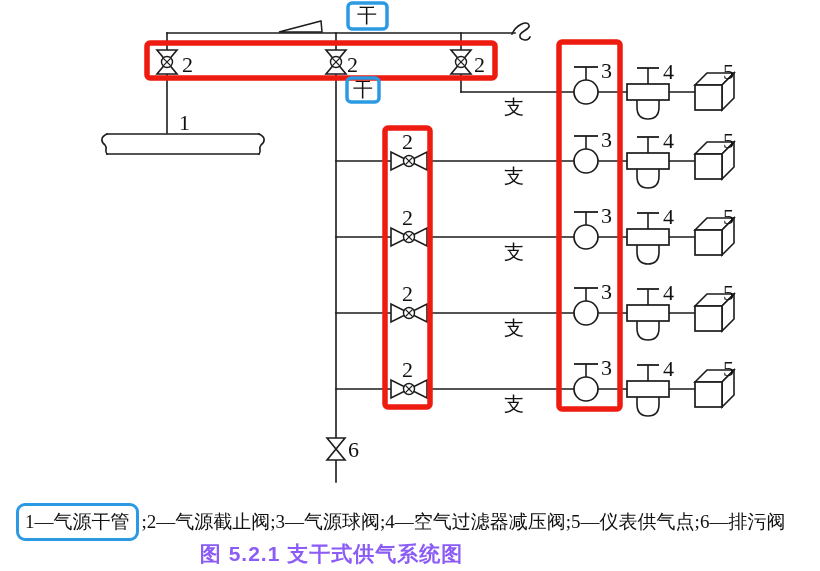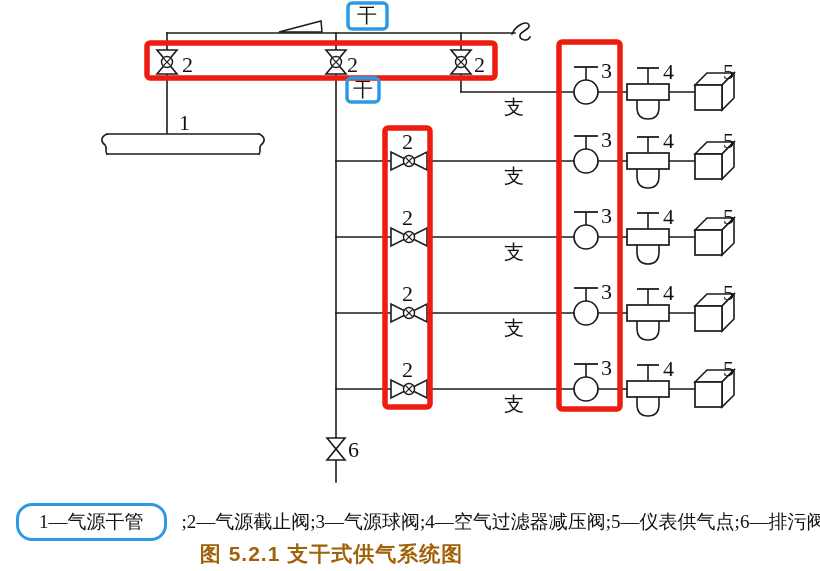--- a/index.html
+++ b/index.html
@@ -5,24 +5,24 @@
   html,body{margin:0;padding:0;background:#fff;}
   .stage{position:relative;width:820px;height:571px;background:#fff;overflow:hidden;
          font-family:"Liberation Sans",sans-serif;}
   svg{position:absolute;left:0;top:0;}
   .ln{stroke:#1c1c1c;stroke-width:1.6;fill:none;stroke-linecap:square;}
   .num{font-family:"Liberation Serif",serif;font-size:22px;fill:#111;}
   .cjk{font-family:"Liberation Sans",sans-serif;font-size:20px;fill:#111;}
   .cjk-mid{text-anchor:middle;}
   .legend{position:absolute;left:16px;top:503px;white-space:nowrap;
           font-family:"Liberation Serif",serif;font-size:19px;color:#111;}
-  .legend-boxed{display:inline-block;border:3px solid #2b9ae2;border-radius:16px;
-                padding:3px 20px;margin-right:15px;}
+  .legend-boxed{display:inline-block;border:3px solid #2b9ae2;border-radius:9px;
+                padding:3px 6px;margin-right:3px;}
   .caption{position:absolute;left:0;top:540px;width:663px;text-align:center;
-           font-weight:bold;font-size:21px;color:#a16207;
+           font-weight:bold;font-size:21px;color:#8b5cf6;
            font-family:"Liberation Sans",sans-serif;letter-spacing:1px;}
 </style>
 </head>
 <body>
 
 <div class="stage">
 
 <svg width="820" height="571" viewBox="0 0 820 571">
   <defs>
     <g id="sym-stop-valve-v">

